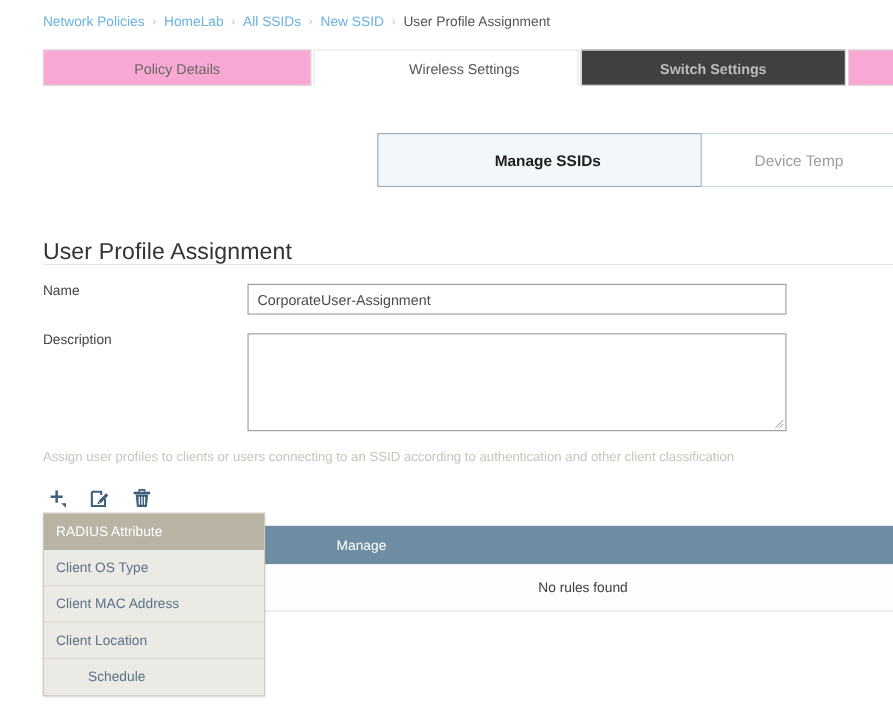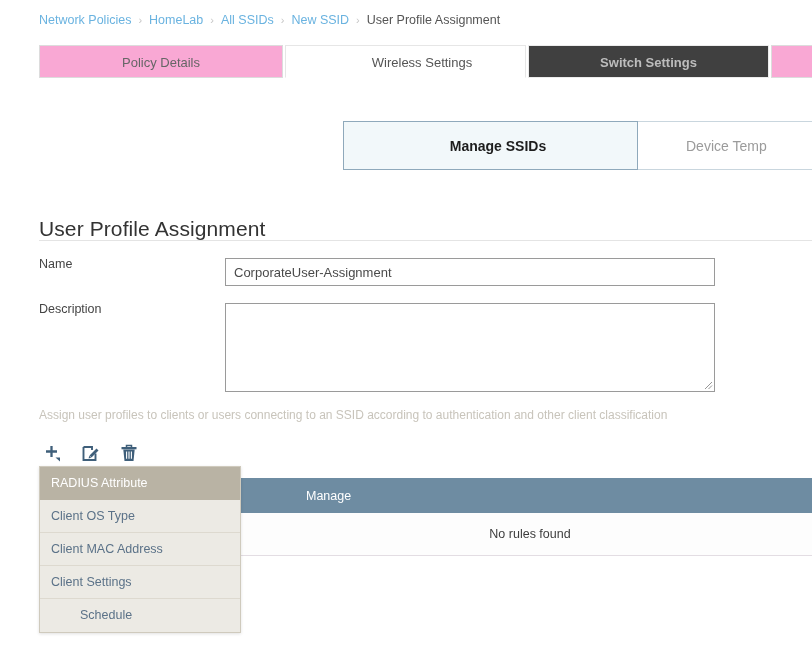--- a/index.html
+++ b/index.html
@@ -363,17 +363,17 @@
     </div>
     <div class="rules-body">
       <span class="no-rules">No rules found</span>
     </div>
   </div>
 
   <div class="dropdown">
     <div class="dd-item selected">RADIUS Attribute</div>
     <div class="dd-item">Client OS Type</div>
     <div class="dd-item">Client MAC Address</div>
-    <div class="dd-item">Client Settings</div>
+    <div class="dd-item">Client Location</div>
     <div class="dd-item">Schedule</div>
   </div>
 
 </div>
 
 </body></html>

